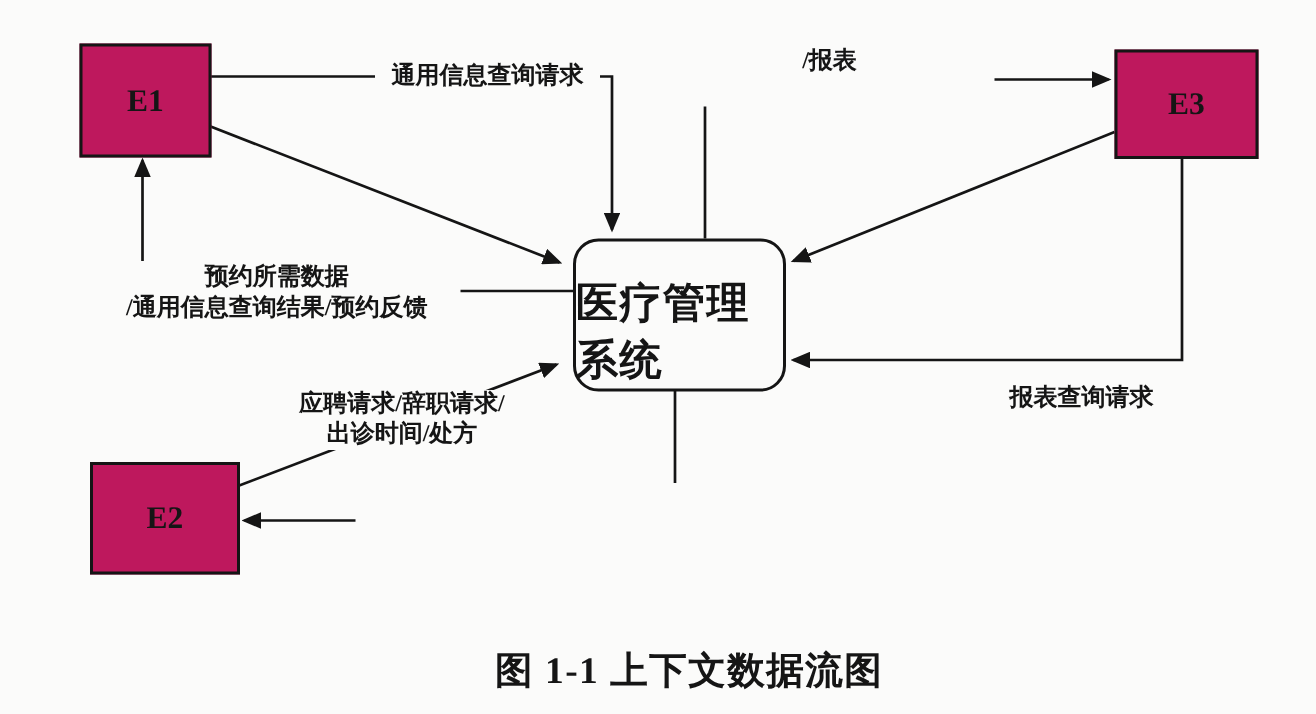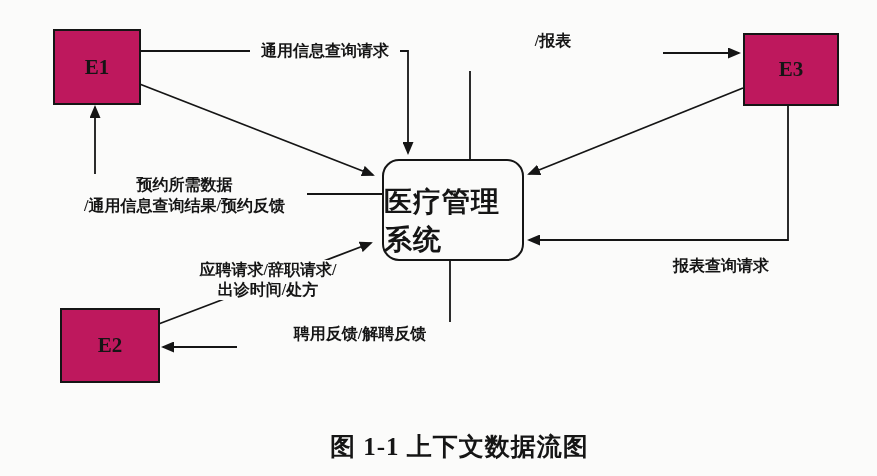--- a/index.html
+++ b/index.html
@@ -109,21 +109,20 @@
     <span>预约所需数据</span>
     <span>/通用信息查询结果/预约反馈</span>
   </div>
 
   <div class="flow-label" style="left:183px;top:260px;width:170px;line-height:20px;">
     <span>应聘请求/辞职请求/</span>
     <span>出诊时间/处方</span>
   </div>
 
   <div class="flow-label" style="left:235px;top:324px;width:250px;line-height:20px;">
-    <span>聘用反馈/解聘反馈</span>
   </div>
 
   <div class="flow-label" style="left:441px;top:30px;width:224px;">
     <span>/报表</span>
   </div>
 
 
   <div class="flow-label" style="left:660px;top:231px;width:122px;height:19px;line-height:19px;margin-top:25px;">
     <span>报表查询请求</span>
   </div>

